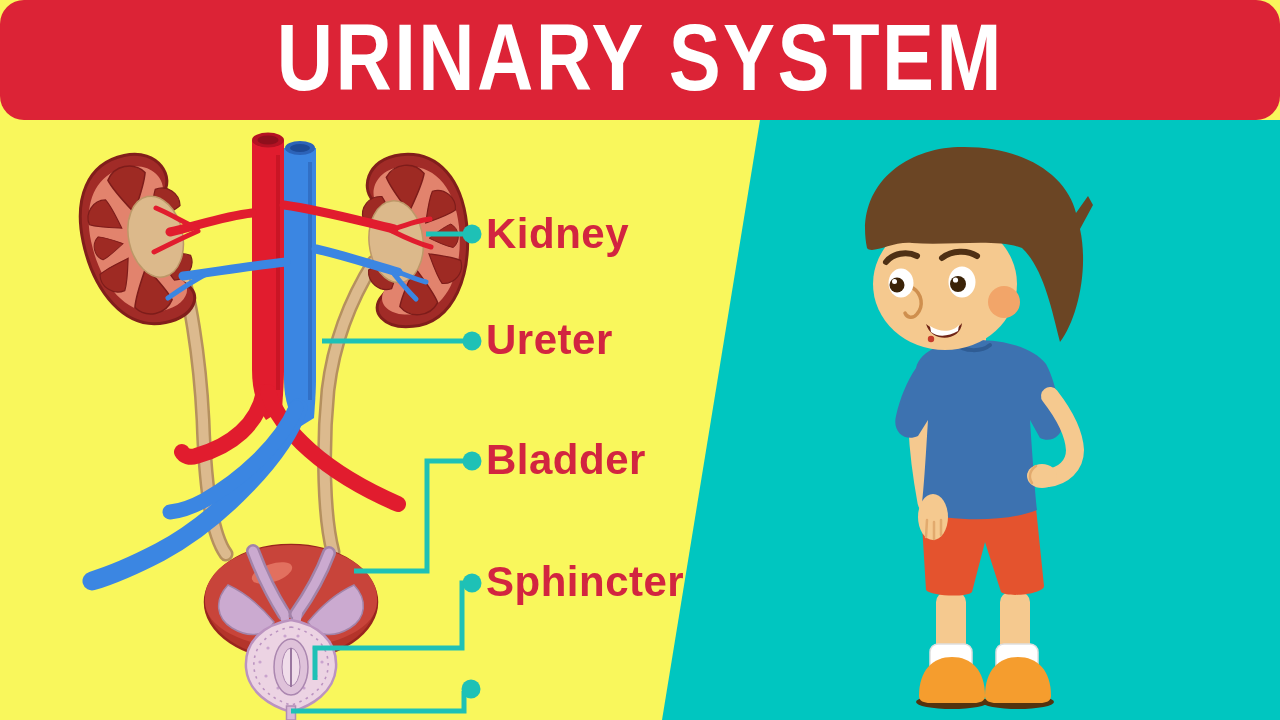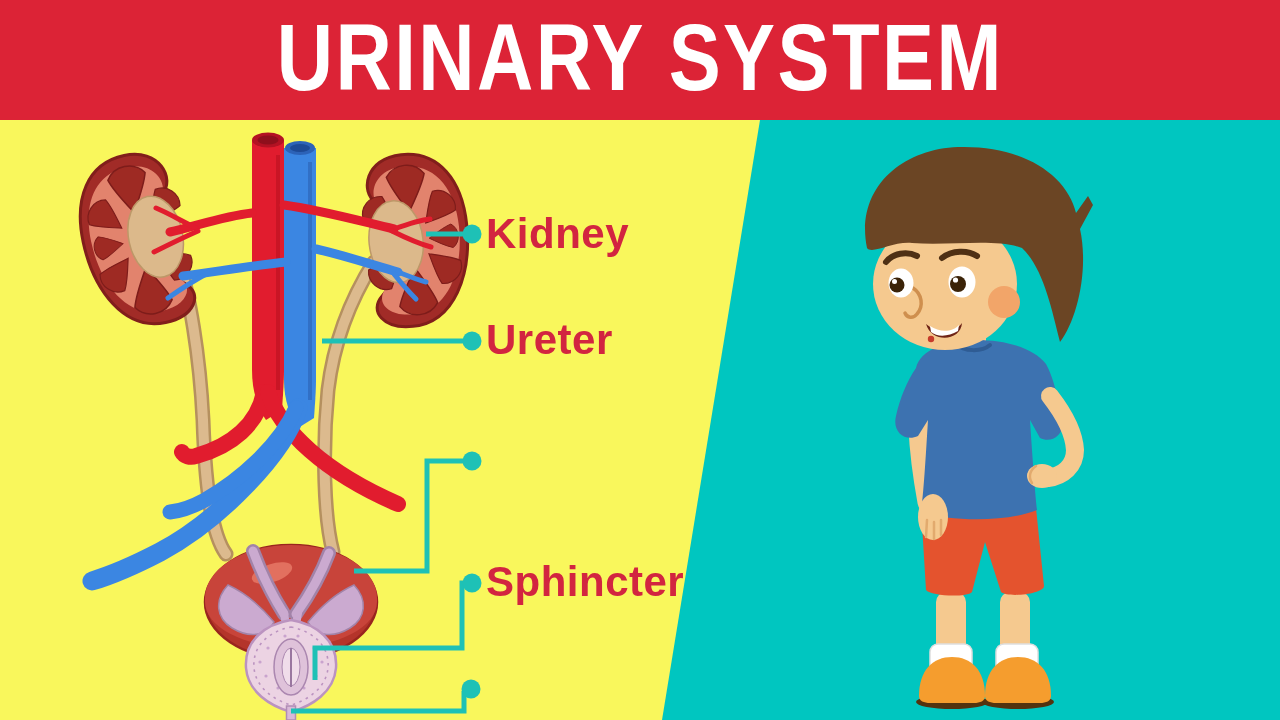--- a/index.html
+++ b/index.html
@@ -2,21 +2,21 @@
 <html><head>
 <meta charset="utf-8">
 <style>
   html,body{margin:0;padding:0;background:#222;}
   .screen{
     position:relative;width:1280px;height:720px;overflow:hidden;
     background:#f9f75c;font-family:"Liberation Sans",sans-serif;
   }
   .banner{
     position:absolute;top:0;left:0;width:1280px;height:120px;
-    background:#dc2336;display:flex;align-items:center;justify-content:center;
+    background:#dc2336;display:flex;align-items:center;justify-content:center;border-radius:24px;
   }
   .banner-title{
     color:#ffffff;font-weight:700;font-size:95px;letter-spacing:3px;
     transform:scaleX(0.82);transform-origin:center;white-space:nowrap;
     line-height:1;padding-bottom:6px;
   }
   .content{position:absolute;top:120px;left:0;width:1280px;height:600px;background:#f9f75c;}
   .teal-panel{
     position:absolute;top:0;left:0;width:1280px;height:600px;background:#00c6c0;
     clip-path:polygon(760px 0,1280px 0,1280px 600px,662px 600px);
@@ -221,15 +221,16 @@
       <g stroke="#4f3014" stroke-width="6" fill="none" stroke-linecap="round">
         <path d="M886,262 C893,253 907,251 917,256"></path>
         <path d="M942,258 C952,250 968,250 977,256"></path>
       </g>
       <path d="M867,248 C855,190 900,149 958,147 C1023,145 1067,175 1076,213 L1088,196 L1093,205 L1080,229 C1089,270 1077,320 1060,342 C1051,306 1043,268 1022,248 C996,238 950,246 912,243 C893,241 872,255 867,248 Z" fill="#6b4524"></path>
     </g>
   </svg>
 
   <span class="label" style="top:341px">Ureter</span>
   <span class="label" style="top:235px">Kidney</span>
+  <span class="label" style="top:461px">Bladder</span>
   <span class="label" style="top:583px">Sphincter</span>
 
 </div>
 
 </body></html>

